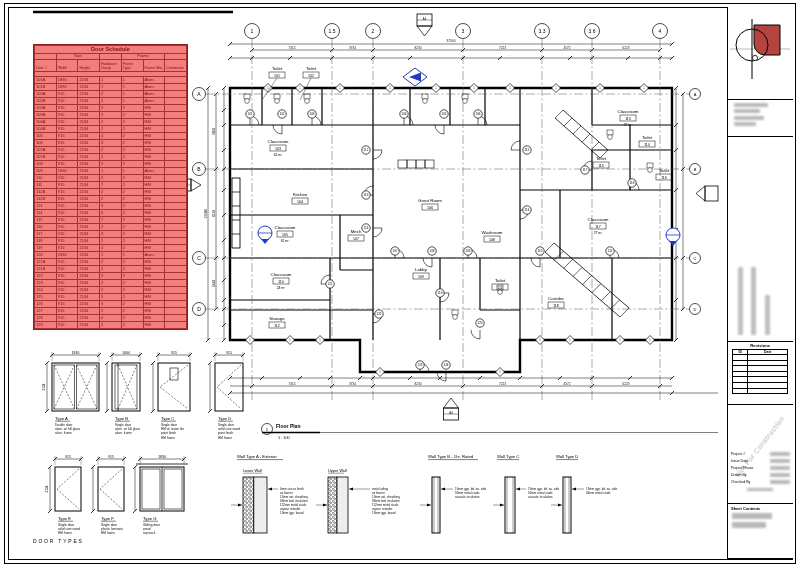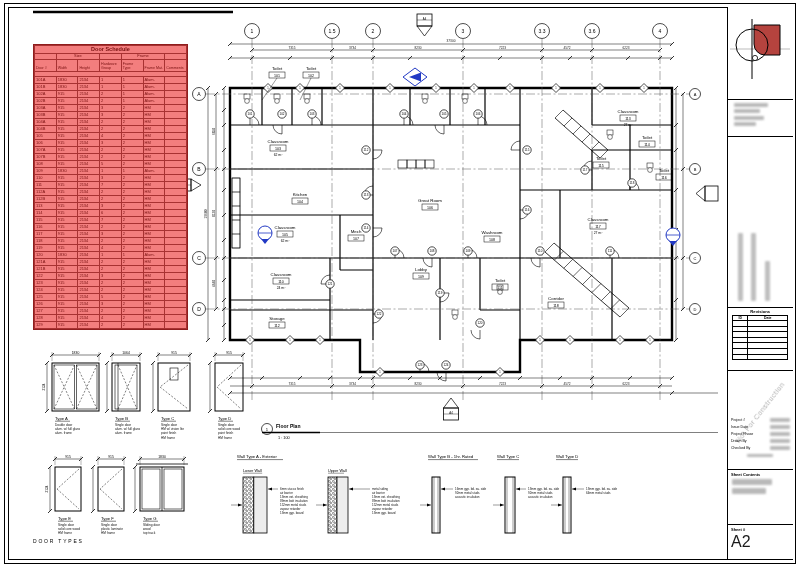--- a/index.html
+++ b/index.html
@@ -1159,17 +1159,13 @@
         <span class="lab">Checked By</span>
         <span class="blurbar val"></span>
       </div>
       <div class="blurbar" style="width: 26px; height: 3.5px; margin: 2px auto 0px;"></div>
     </div>
   <div class="tb-sec" style="height:54px;">
     <div class="sc-lab">Sheet Contents</div>
     <div class="blurbar" style="width:40px;height:6px;margin-left:4px;"></div>
     <div class="blurbar" style="width:34px;height:6px;margin-left:4px;"></div>
   </div>
-  <div class="tb-sec" style="flex:0 0 34px;border-bottom:none;">
-    <div class="sc-lab">Sheet #</div>
-    <div class="sheetno">A2</div>
-  </div>
 </div>
 
 </body></html>

